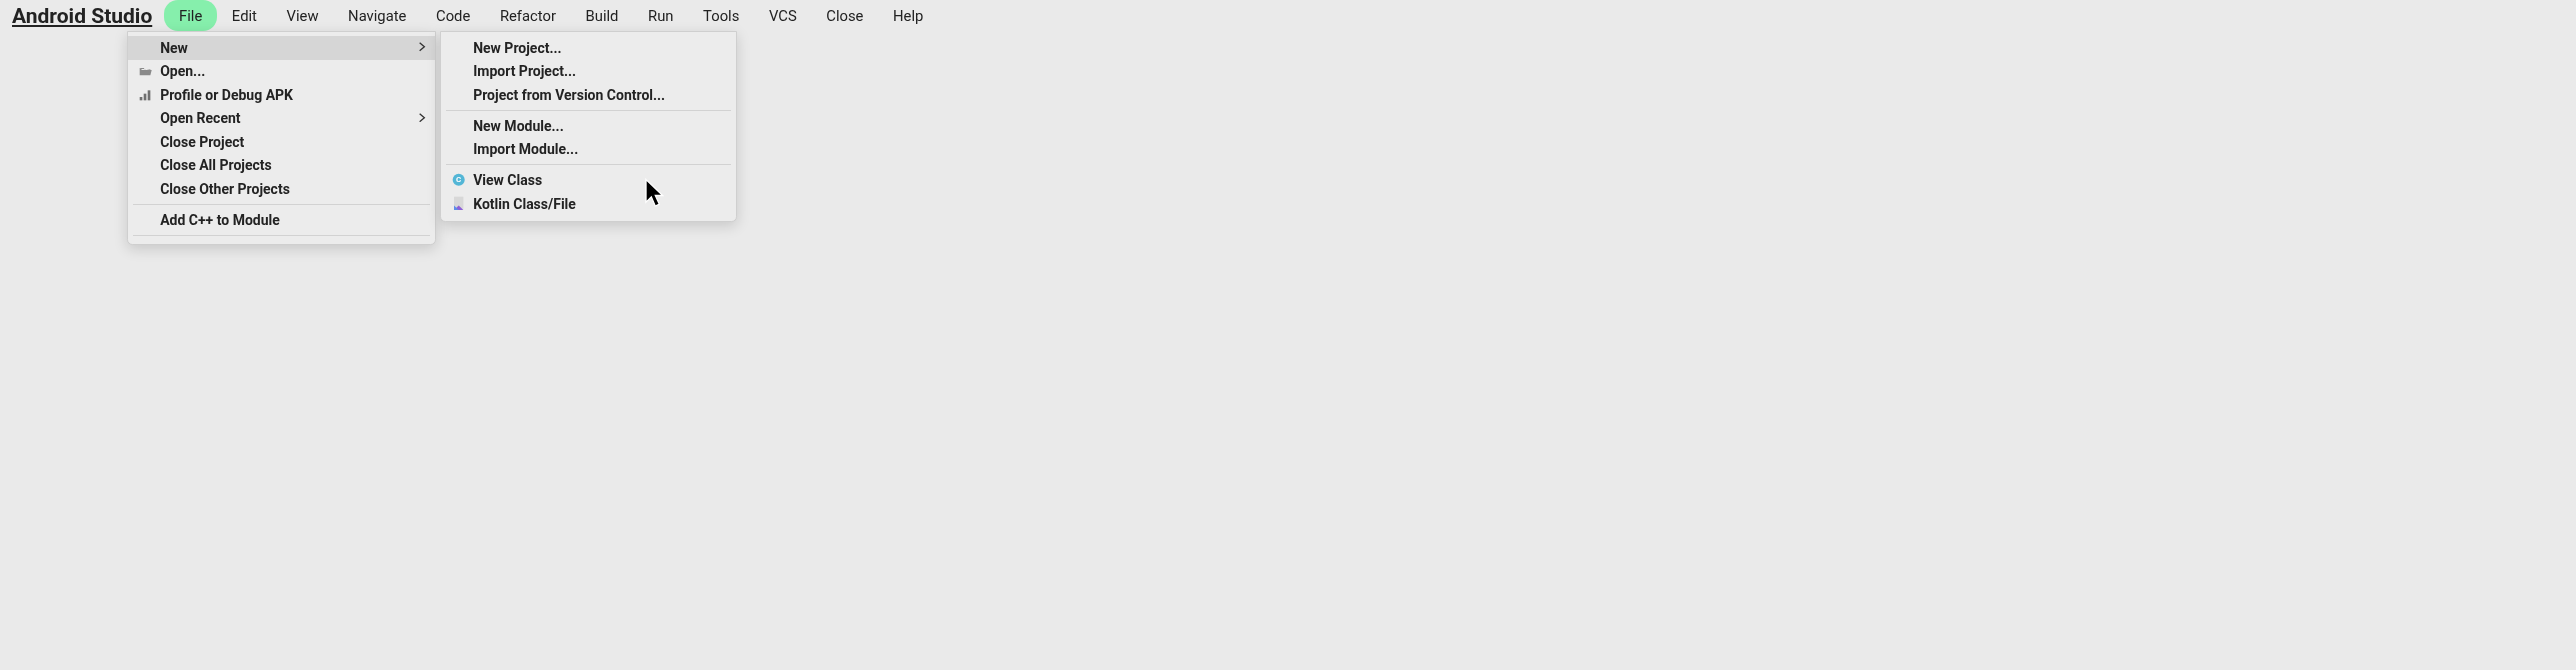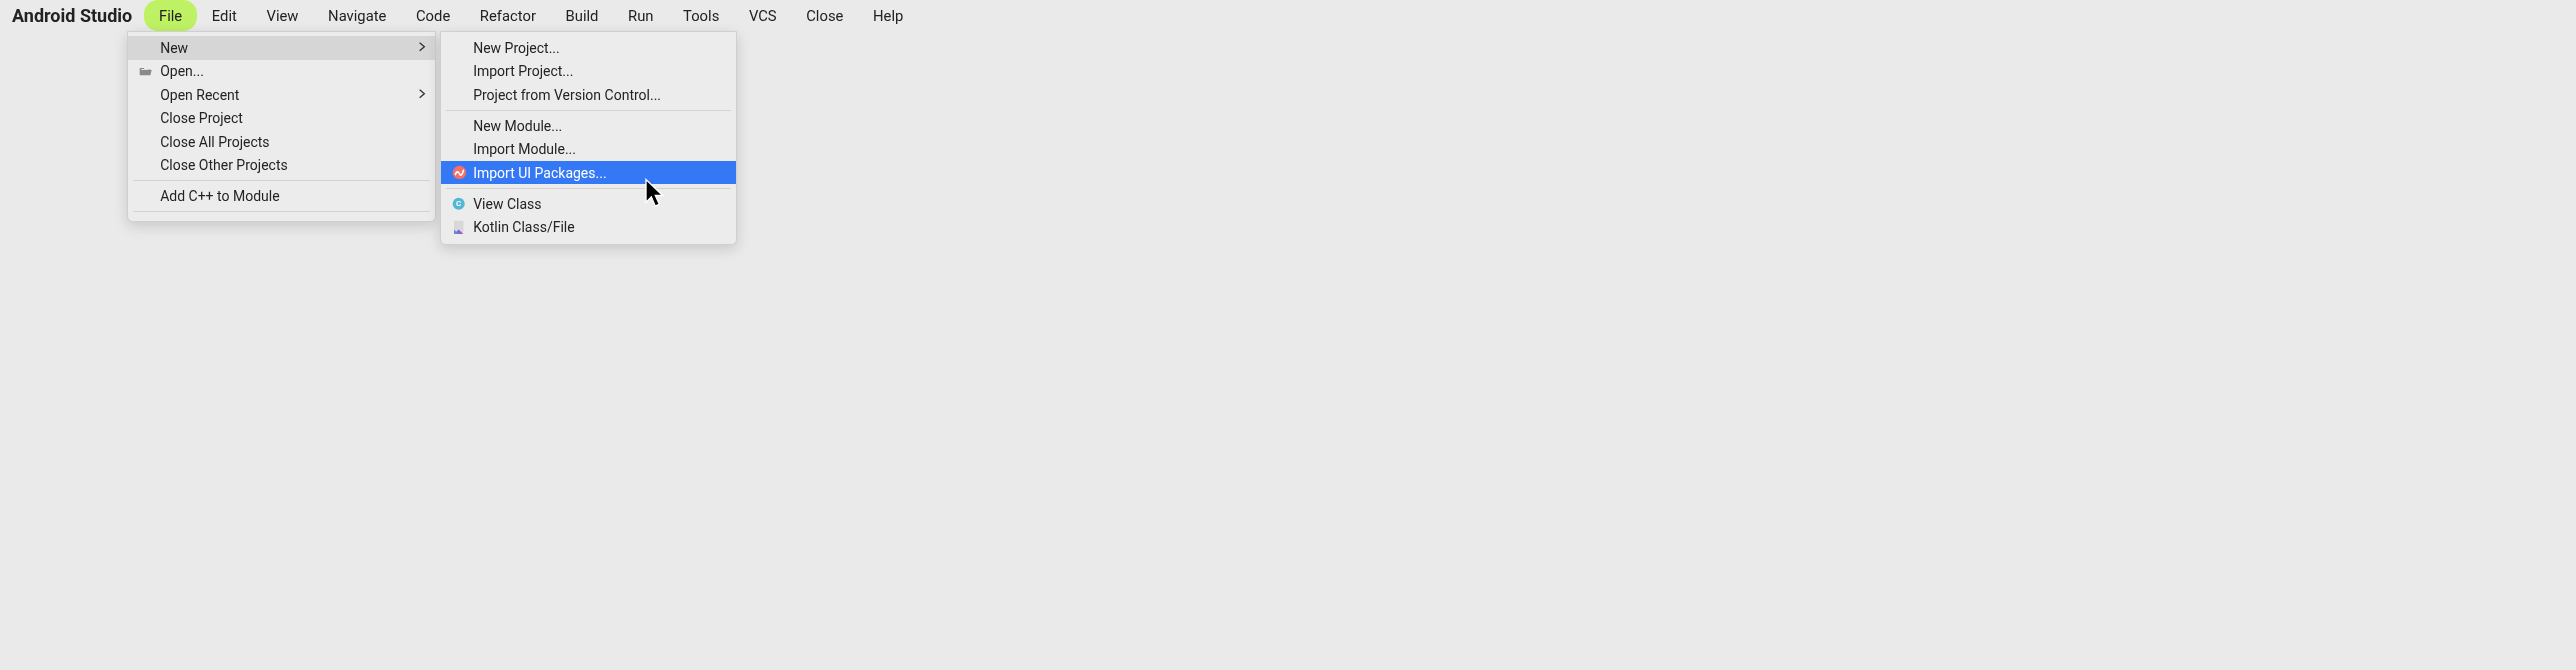--- a/index.html
+++ b/index.html
@@ -28,31 +28,32 @@
       align-items: center;
       background: #eaeaea;
       height: 31px;
       padding-left: 12px;
       font-size: 14.8px;
       color: #222;
     }
     .app-name {
       font-weight: 700;
       padding: 0 12px 0 0;
-      font-size: 18px;
+      font-size: 21px;
+      text-decoration: underline;
     }
     .menu-item {
       padding: 0 14.8px;
       height: 31px;
       display: flex;
       align-items: center;
       cursor: default;
     }
     .menu-item.active {
-      background: #bef264;
+      background: #86efac;
       border-radius: 14px;
     }
     .dropdown {
       position: absolute;
       background: #ececec;
       border: 0.7px solid #cfcfcf;
       border-radius: 0 0 5.4px 5.4px;
       box-shadow: 0 4px 13.4px rgba(0,0,0,0.15);
       padding: 4px 0 5.4px 0;
     }
@@ -87,20 +88,21 @@
       width: 17.4px;
       display: inline-flex;
       align-items: center;
       justify-content: center;
       margin-right: 5.4px;
       flex-shrink: 0;
     }
     .dd-row .label {
       flex: 1;
       white-space: nowrap;
+      font-weight: bold;
     }
     .dd-row .chevron {
       position: absolute;
       right: 9.4px;
       font-size: 12px;
       color: #333;
     }
     .dd-row .shortcut {
       position: absolute;
       right: 9.4px;
@@ -157,20 +159,30 @@
     </div>
     <div class="dd-row">
       <span class="icon folder-icon">
         <svg width="13.4" height="10.7" viewBox="0 0 20 16">
             <path d="M1 3 L1 14 L17 14 L19 6 L4 6 L3 3 Z M1 3 L7 3 L8 5 L17 5 L17 6" fill="#8a8a8a"></path>
           </svg>
       </span>
       <span class="label">Open...</span>
     </div>
     <div class="dd-row">
+      <span class="icon profile-icon">
+        <svg width="13.4" height="12" viewBox="0 0 20 18">
+            <rect x="1" y="12" width="4" height="5" fill="#6e6e6e"></rect>
+            <rect x="7" y="7" width="4" height="10" fill="#6e6e6e"></rect>
+            <rect x="13" y="2" width="4" height="15" fill="#6e6e6e"></rect>
+          </svg>
+      </span>
+      <span class="label">Profile or Debug APK</span>
+    </div>
+    <div class="dd-row">
       <span class="icon"></span>
       <span class="label">Open Recent</span>
       <span class="chevron">
         <svg width="6.7" height="9.4" viewBox="0 0 10 14">
             <path d="M1 1 L8 7 L1 13" fill="none" stroke="#333" stroke-width="2"></path>
           </svg>
       </span>
     </div>
     <div class="dd-row">
       <span class="icon"></span>
@@ -206,29 +218,20 @@
       <span class="label">Project from Version Control...</span>
     </div>
     <div class="dd-sep"></div>
     <div class="dd-row">
       <span class="icon"></span>
       <span class="label">New Module...</span>
     </div>
     <div class="dd-row">
       <span class="icon"></span>
       <span class="label">Import Module...</span>
-    </div>
-    <div class="dd-row highlight">
-      <span class="icon relay-icon">
-        <svg width="14.8" height="14.8" viewBox="0 0 22 22">
-            <circle cx="11" cy="11" r="10" fill="#f0706a"></circle>
-            <path d="M5 14 Q8 7 11 13 Q14 19 17 8" fill="none" stroke="#fff" stroke-width="2.4" stroke-linecap="round"></path>
-          </svg>
-      </span>
-      <span class="label">Import UI Packages...</span>
     </div>
     <div class="dd-sep"></div>
     <div class="dd-row">
       <span class="icon java-icon">
         <svg width="13.4" height="13.4" viewBox="0 0 20 20" style="font-size:21px">
             <circle cx="10" cy="10" r="9" fill="#53b6d6"></circle>
             <text x="10" y="14" text-anchor="middle" font-size="12" font-weight="700" fill="#fff" font-family="Arial">C</text>
           </svg>
       </span>
       <span class="label">View Class</span>

